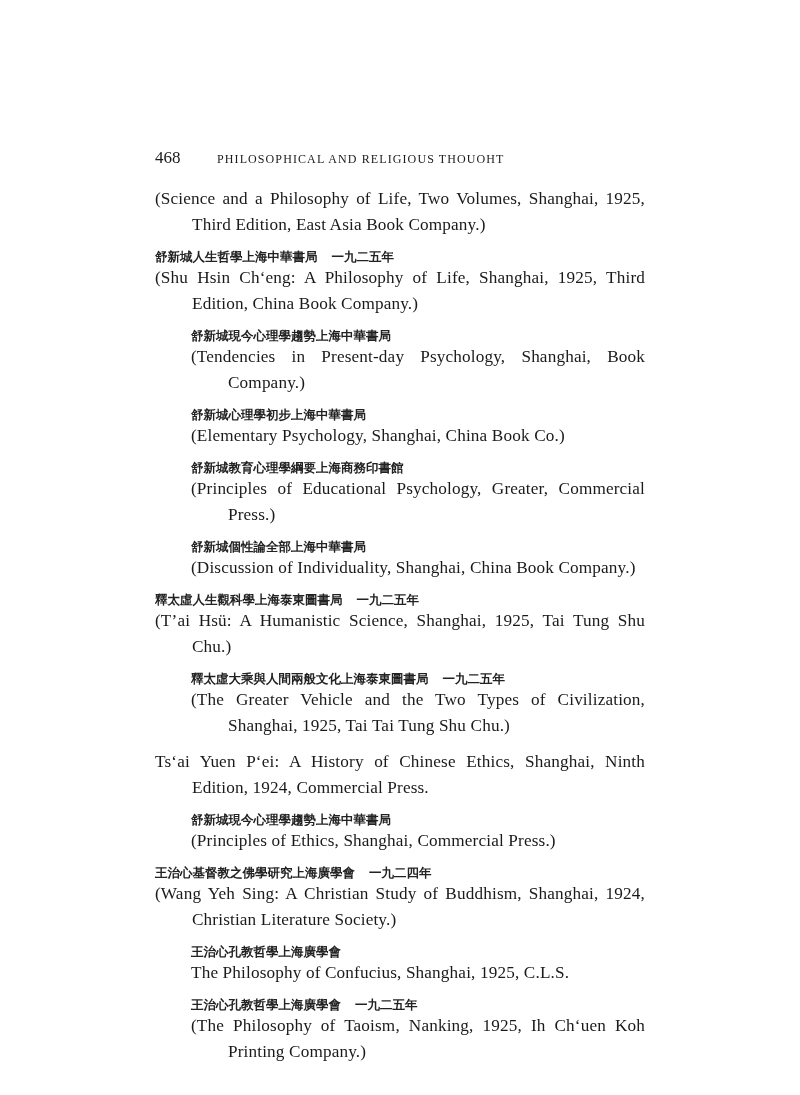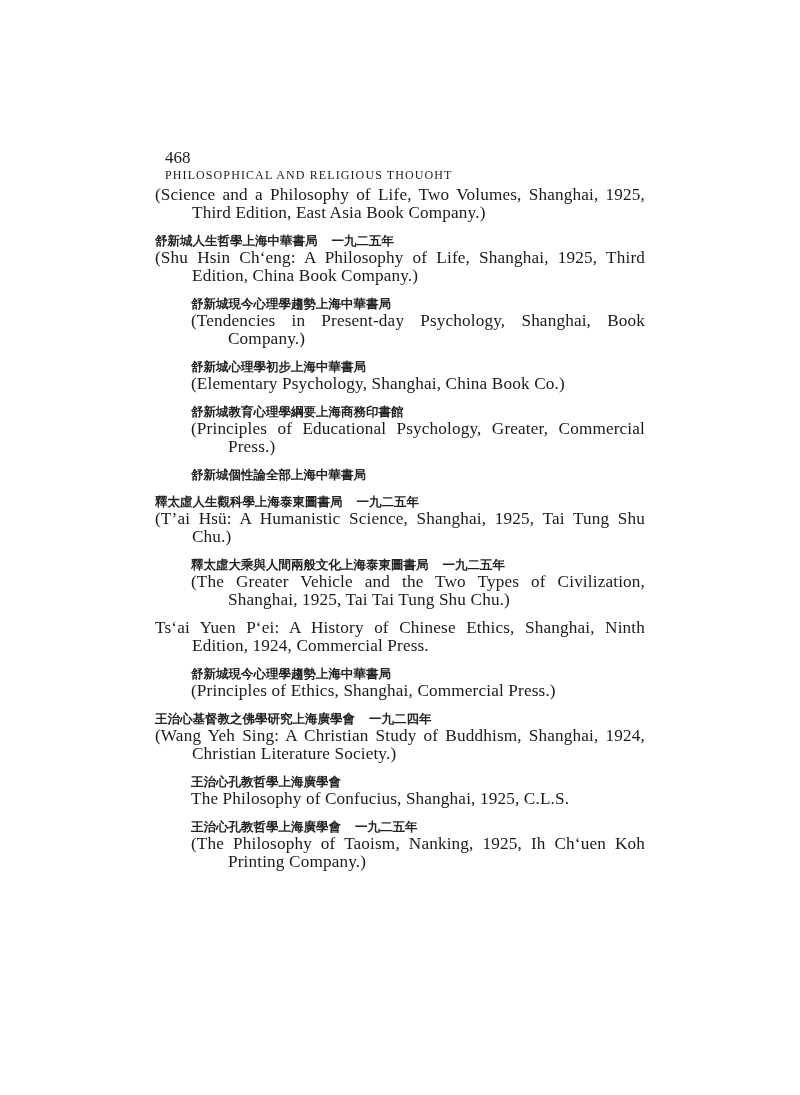--- a/index.html
+++ b/index.html
@@ -19,21 +19,20 @@
       position: absolute;
       left: 155px;
       top: 148px;
       width: 490px;
     }
     .running-head {
       display: flex;
       align-items: baseline;
       height: 22px;
       margin-bottom: 16px;
-      flex-direction: column;
     }
     .page-number {
       font-size: 17px;
       width: 52px;
     }
     .head-title {
       font-size: 12px;
       letter-spacing: 1.1px;
       font-variant: small-caps;
       text-transform: uppercase;
@@ -51,21 +50,21 @@
       font-weight: bold;
       line-height: 17px;
       letter-spacing: 0px;
       color: #222;
     }
     .cjk .year {
       margin-left: 14px;
     }
     .eng {
       font-size: 17.2px;
-      line-height: 18px;
+      line-height: 26px;
       text-align: justify;
       padding-left: 37px;
       text-indent: -37px;
       letter-spacing: 0.15px;
     }
     .entry.sub .eng {
       padding-left: 37px;
       text-indent: -37px;
     }
   </style>
@@ -97,20 +96,21 @@
     <div class="eng">(Elementary Psychology, Shanghai, China Book Co.)</div>
   </div>
 
   <div class="entry sub">
     <div class="cjk"><span>舒新城教育心理學綱要上海商務印書館</span></div>
     <div class="eng">(Principles of Educational Psychology, Greater, Commercial Press.)</div>
   </div>
 
   <div class="entry sub">
     <div class="cjk"><span>舒新城個性論全部上海中華書局</span></div>
+    <div class="eng">(Discussion of Individuality, Shanghai, China Book Company.)</div>
   </div>
 
   <div class="entry">
     <div class="cjk"><span>釋太虛人生觀科學上海泰東圖書局</span><span class="year">一九二五年</span></div>
     <div class="eng">(T’ai Hsü:  A Humanistic Science, Shanghai, 1925, Tai Tung Shu Chu.)</div>
   </div>
 
   <div class="entry sub">
     <div class="cjk"><span>釋太虛大乘與人間兩般文化上海泰東圖書局</span><span class="year">一九二五年</span></div>
     <div class="eng">(The Greater Vehicle and the Two Types of Civilization, Shanghai, 1925, Tai Tai Tung Shu Chu.)</div>

